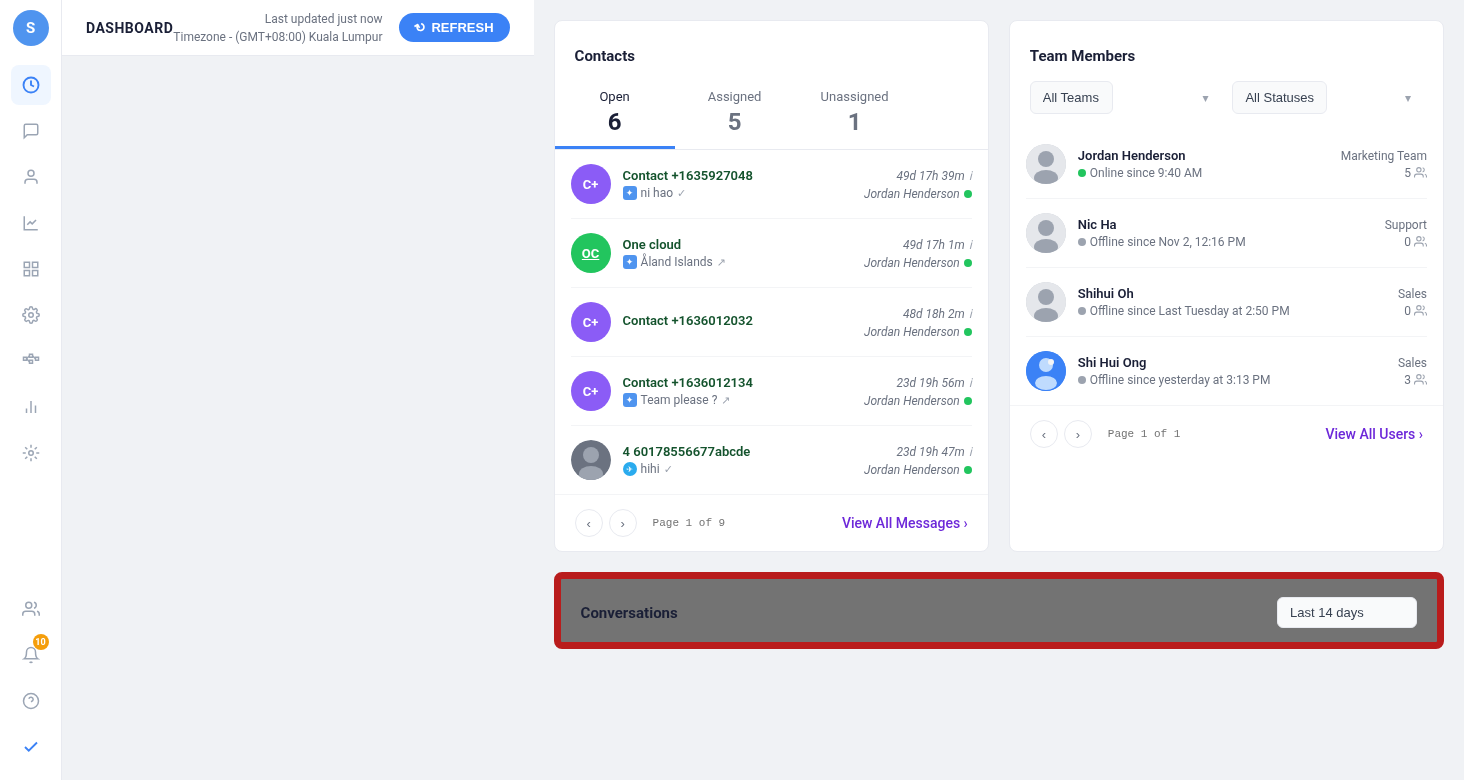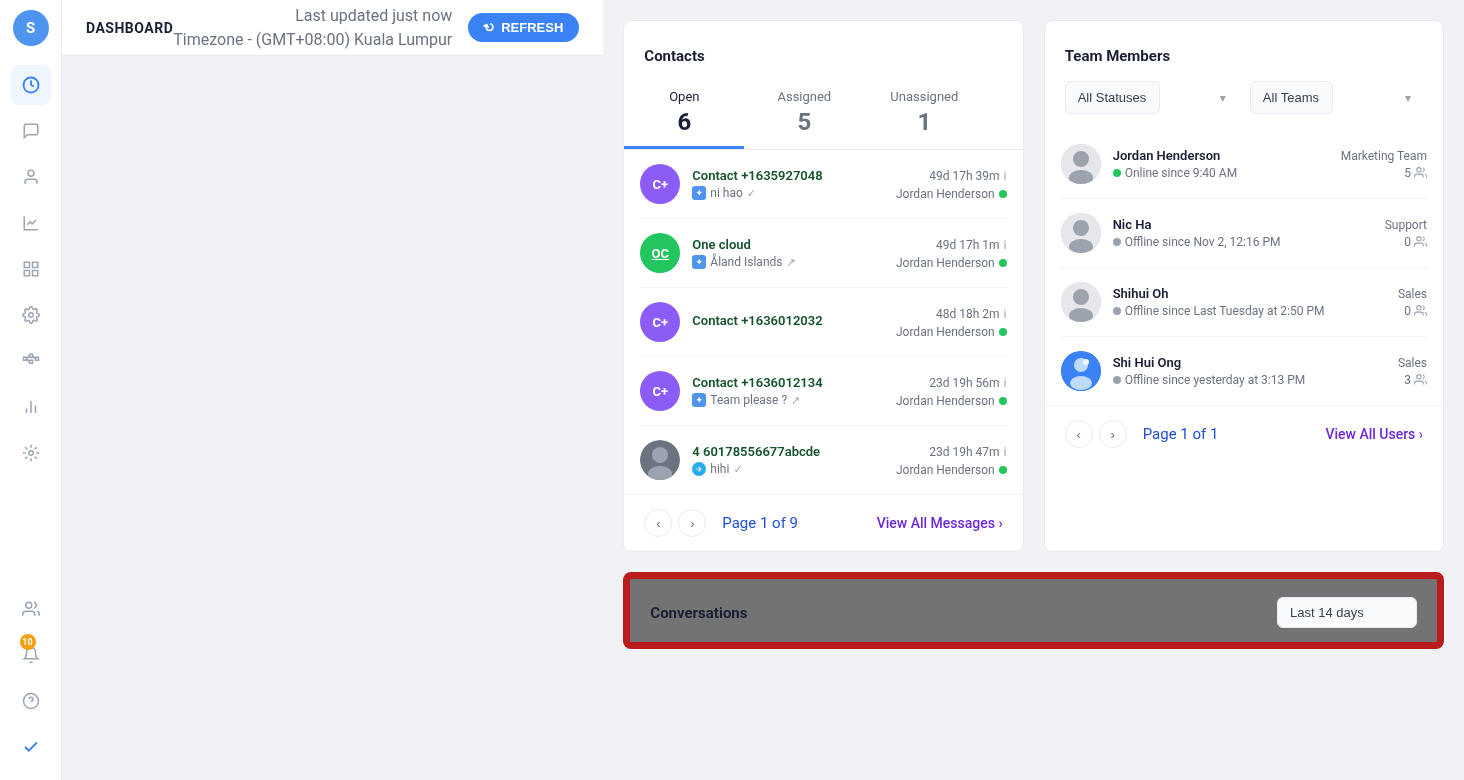--- a/index.html
+++ b/index.html
@@ -26,21 +26,21 @@
       width: 40px; height: 40px;
       display: flex; align-items: center; justify-content: center;
       border-radius: 8px; margin: 3px 0; cursor: pointer;
       color: #9ba5b4; font-size: 18px;
     }
     .sidebar-icon.active { background: #eff6ff; color: #3b82f6; }
     .sidebar-spacer { flex: 1; }
     .sidebar-bottom { display: flex; flex-direction: column; align-items: center; }
     .notification-wrap { position: relative; }
     .notif-badge {
-      position: absolute; top: 2px; right: 15px;
+      position: absolute; top: 2px; right: 2px;
       background: #f59e0b; color: #fff; border-radius: 50%;
       font-size: 9px; width: 16px; height: 16px;
       display: flex; align-items: center; justify-content: center; font-weight: bold;
     }
 
     
     .main-content {
       flex: 1;
       display: flex;
       flex-direction: row;
@@ -54,21 +54,21 @@
       display: flex;
       align-items: center;
       justify-content: space-between;
       padding: 0 24px;
       border-bottom: 1px solid #e8eaf0;
     }
     .topbar-title {
       font-size: 14px; font-weight: 700; color: #1a1f36; letter-spacing: 0.5px;
     }
     .topbar-right { display: flex; align-items: center; gap: 16px; }
-    .topbar-info { text-align: right; font-size: 16px; color: #6b7280; line-height: 1.5; }
+    .topbar-info { text-align: right; font-size: 12px; color: #6b7280; line-height: 1.5; }
     .refresh-btn {
       background: #3b82f6; color: #fff; border: none; border-radius: 20px;
       padding: 7px 16px; font-size: 13px; font-weight: 600; cursor: pointer;
       display: flex; align-items: center; gap: 6px;
     }
 
     
     .dashboard-body {
       flex: 1;
       overflow-y: auto;
@@ -132,21 +132,21 @@
       width: 40px; height: 40px; border-radius: 50%;
       display: flex; align-items: center; justify-content: center;
       font-size: 13px; font-weight: 700; color: #fff; flex-shrink: 0;
     }
     .contact-info { flex: 1; }
     .contact-name { font-size: 13px; font-weight: 600; color: #14532d; margin-bottom: 3px; }
     .contact-meta { display: flex; align-items: center; gap: 4px; font-size: 12px; color: #6b7280; }
     .platform-icon { width: 14px; height: 14px; border-radius: 3px; display: inline-flex; align-items: center; justify-content: center; font-size: 9px; }
     .platform-chatwoot { background: #4f94ef; color: #fff; }
     .platform-telegram { background: #2aabee; color: #fff; border-radius: 50%; }
-    .contact-right { text-align: right; }
+    .contact-right { text-align: right; font-style: italic; }
     .contact-time { font-size: 12px; color: #6b7280; margin-bottom: 3px; display: flex; align-items: center; gap: 4px; justify-content: flex-end; }
     .contact-agent { font-size: 12px; color: #6b7280; display: flex; align-items: center; gap: 4px; justify-content: flex-end; }
     .status-dot { width: 8px; height: 8px; border-radius: 50%; display: inline-block; }
     .status-online { background: #22c55e; }
     .status-offline { background: #9ca3af; }
 
     
     .contact-avatar-img {
       width: 40px; height: 40px; border-radius: 50%; overflow: hidden;
       flex-shrink: 0; background: #d1d5db;
@@ -161,21 +161,21 @@
       align-items: center;
       justify-content: space-between;
     }
     .pagination-btns { display: flex; gap: 6px; }
     .pagination-btn {
       width: 28px; height: 28px; border-radius: 50%;
       border: 1px solid #e8eaf0; background: #fff; cursor: pointer;
       display: flex; align-items: center; justify-content: center;
       font-size: 13px; color: #6b7280;
     }
-    .pagination-info { font-size: 15px; color: #1d4ed8; margin-left: 8px; }
+    .pagination-info { font-size: 11px; color: #737373; margin-left: 8px; font-family: Liberation Mono, monospace; }
     .view-all-link { font-size: 14px; color: #6d28d9; cursor: pointer; font-weight: 500; }
 
     
     .team-filters {
       display: flex;
       gap: 12px;
       padding: 16px 20px;
     }
     .filter-select {
       flex: 1;
@@ -482,26 +482,26 @@
           </div>
           <span class="view-all-link">View All Messages ›</span>
         </div>
       </div>
 
       <div class="card team-card">
         <div class="card-header">Team Members</div>
         <div class="team-filters">
           <div class="filter-wrap">
             <select class="filter-select">
-              <option>All Statuses</option>
+              <option>All Teams</option>
             </select>
           </div>
           <div class="filter-wrap">
             <select class="filter-select">
-              <option>All Teams</option>
+              <option>All Statuses</option>
             </select>
           </div>
         </div>
 
         <div class="member-list">
 
           <div class="member-item">
             <div class="member-avatar">
               <svg viewBox="0 0 40 40" width="40" height="40">
                   <rect width="40" height="40" fill="#e5e7eb" rx="20"></rect>

